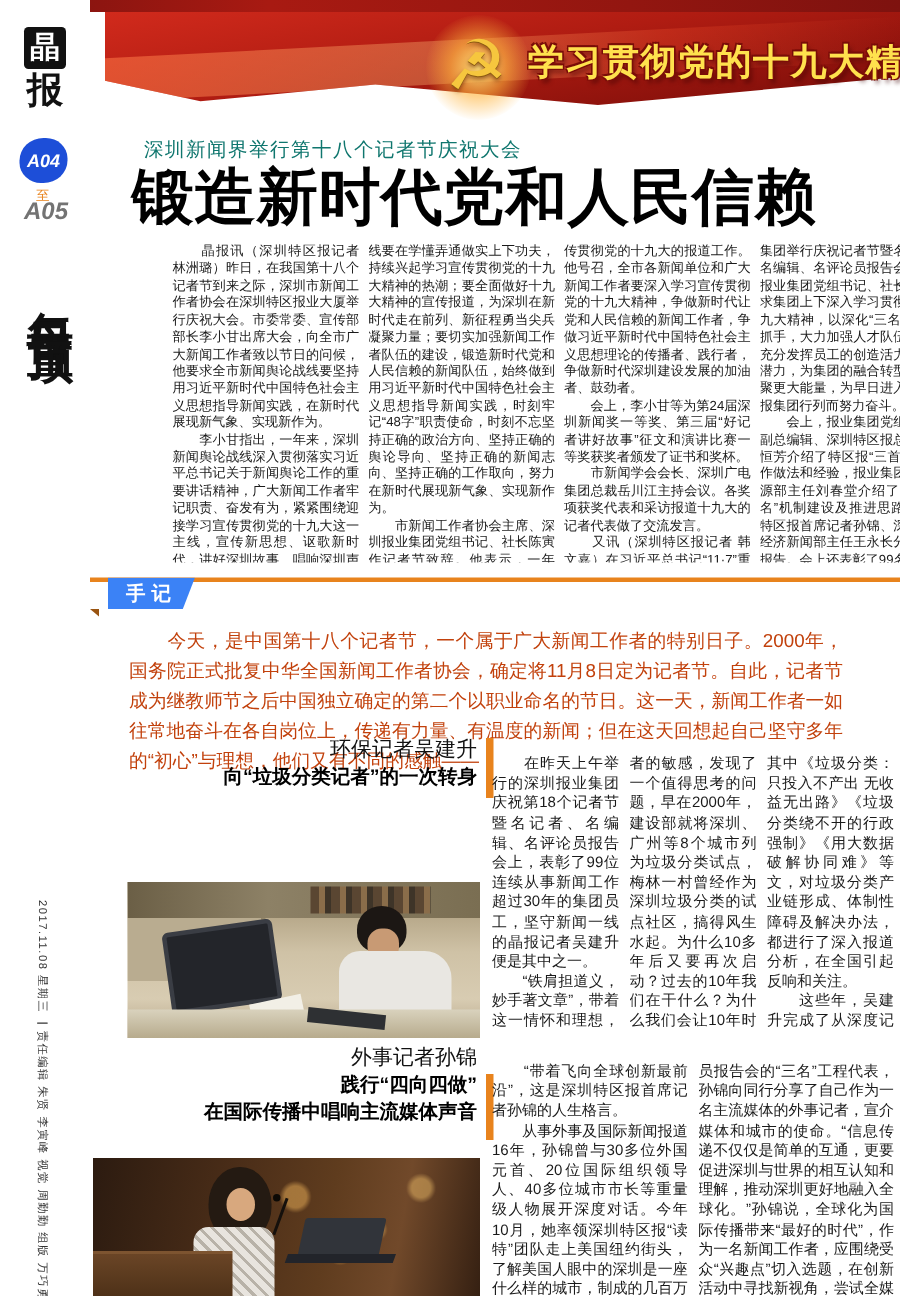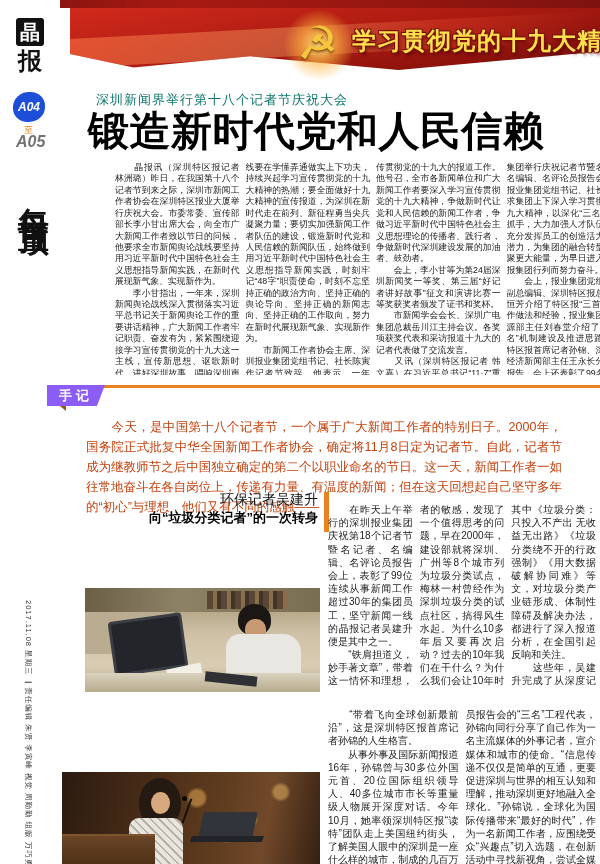--- a/index.html
+++ b/index.html
@@ -37,21 +37,21 @@
          font-size:7.5px;color:#333;letter-spacing:1px;white-space:nowrap;}
   
   .kicker{position:absolute;top:91px;left:96px;font-size:13px;color:#0f766e;letter-spacing:1px;}
   .headline{position:absolute;top:104px;left:88px;width:510px;font-size:41px;font-weight:900;color:#000;
             white-space:nowrap;letter-spacing:0.5px;}
   
   .topcols{position:absolute;top:162px;left:80px;width:516px;height:213px;display:flex;gap:6px;margin-left:35px;}
   .col{flex:1;font-size:8.8px;line-height:1.3;text-align:justify;color:#1a1a1a;overflow:hidden;white-space:pre-line;}
   
   .notes-rule{position:absolute;top:385px;left:60px;width:540px;height:3px;background:#e8831d;}
-  .notes-tag{position:absolute;top:385px;left:47px;width:58px;height:21px;background:#8b5cf6;color:#fff;
+  .notes-tag{position:absolute;top:385px;left:72px;width:58px;height:21px;background:#3b82f6;color:#fff;
              font-size:13px;font-weight:700;letter-spacing:4px;text-align:center;line-height:21px;
              clip-path:polygon(0 0,100% 0,86% 100%,0 100%);}
   .notes-fold{position:absolute;top:406px;left:60px;width:0;height:0;border-top:5px solid #9a5410;border-left:6px solid transparent;}
   .intro{position:absolute;top:417px;left:86px;width:476px;font-size:12.5px;line-height:1.6;color:#c2410c;
          text-align:justify;white-space:pre-line;}
   
   .p-head{position:absolute;left:62px;width:256px;text-align:right;padding-right:11px;}
   .p-head .pk{font-size:14px;color:#111;line-height:1.45;}
   .p-head .pt{font-size:13px;font-weight:800;color:#000;line-height:1.35;}
   .p-bar{position:absolute;right:0;width:5px;background:#e8831d;}
@@ -158,20 +158,26 @@
     <div class="pcol">　　在昨天上午举行的深圳报业集团庆祝第18个记者节暨名记者、名编辑、名评论员报告会上，表彰了99位连续从事新闻工作超过30年的集团员工，坚守新闻一线的晶报记者吴建升便是其中之一。
 　　“铁肩担道义，妙手著文章”，带着这一情怀和理想，吴建升走上新闻工作岗位，成为一名深度调查记者。1998年，怀揣新闻理想的吴建升南下深圳，仍然坚守新闻采编一线，一干就是19年。但不变的是，吴建升的记者身份悄然变化。
 　　2012年深圳启动垃圾分类，吴建升以深度调查记</div>
     <div class="pcol">者的敏感，发现了一个值得思考的问题，早在2000年，建设部就将深圳、广州等8个城市列为垃圾分类试点，梅林一村曾经作为深圳垃圾分类的试点社区，搞得风生水起。为什么10多年后又要再次启动？过去的10年我们在干什么？为什么我们会让10年时光白白流走？带着这些问题，他走进垃圾分类世界，好似发现了一块新闻报道的“新大陆”，有点“打了鸡血”的感觉。
 　　从2012年8月28日发表第一篇垃圾分类深度报道《重启垃圾分类，深圳面临孪生问题》起，迄今他共发表垃圾分类深度报道20多篇，10多万字，</div>
     <div class="pcol">其中《垃圾分类：只投入不产出 无收益无出路》《垃圾分类绕不开的行政强制》《用大数据破解协同难》等文，对垃圾分类产业链形成、体制性障碍及解决办法，都进行了深入报道分析，在全国引起反响和关注。
 　　这些年，吴建升完成了从深度记者向“垃圾分类记者”的转身。
 　　谈及在一个工作岗位坚守30年的动力，吴建升淡然一笑，“相对而言，可能自己更适合这个岗位。”放眼未来，不管是“抄手”也好，“锥手”也罢，对吴建升来说，肩头的“道义”始终深植于心，在多元的社会价值观中坚守新闻工作者的“初心”。</div>
   </div>
 
+  <div class="p-head" style="top:694px;">
+    <div class="pk">外事记者孙锦</div>
+    <div class="pt">践行“四向四做”</div>
+    <div class="pt">在国际传播中唱响主流媒体声音</div>
+    <div class="p-bar" style="top:22px;height:44px;"></div>
+  </div>
   <div class="photo photo2">
     <div class="ph2-bokeh"></div>
     <div class="ph2-hair"></div>
     <div class="ph2-face"></div>
     <div class="ph2-top"></div>
     <div class="ph2-mic"></div>
     <div class="ph2-micdot"></div>
     <div class="ph2-laptop"></div>
     <div class="ph2-laptopbase"></div>
     <div class="ph2-podium"></div>

